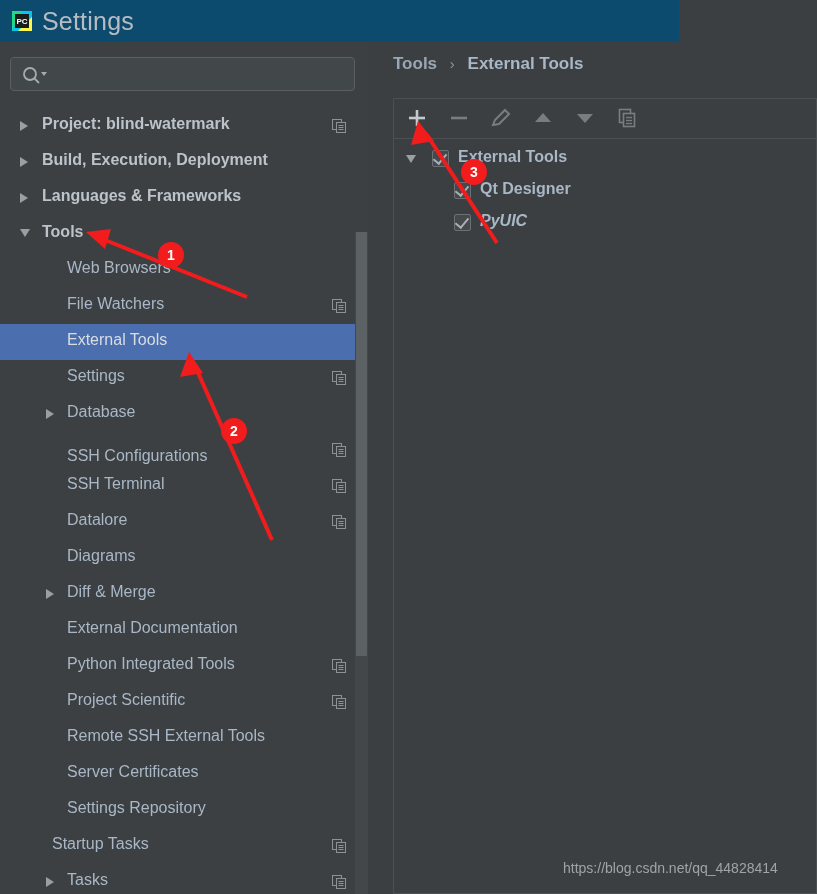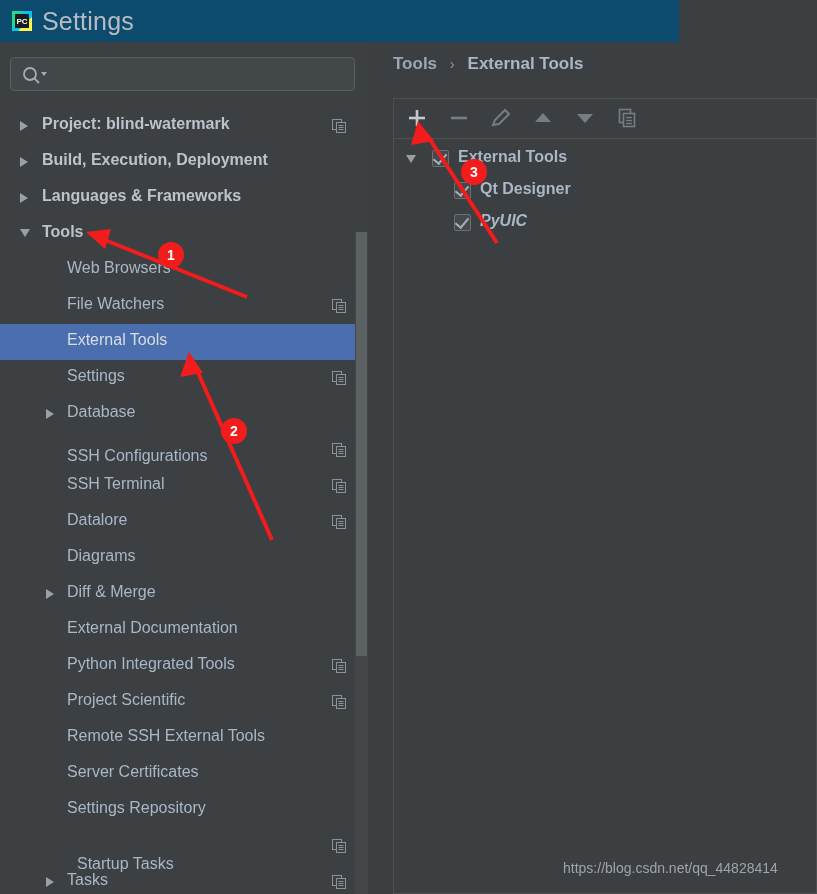--- a/index.html
+++ b/index.html
@@ -332,21 +332,21 @@
       <div class="node" style="top: 612px;">
         <span class="label" style="left: 67px;">Remote SSH External Tools</span>
       </div>
       <div class="node" style="top: 648px;">
         <span class="label" style="left: 67px;">Server Certificates</span>
       </div>
       <div class="node" style="top: 684px;">
         <span class="label" style="left: 67px;">Settings Repository</span>
       </div>
       <div class="node" style="top: 720px;">
-        <span class="label" style="left: 77px; margin-top: 20px;">Startup Tasks</span>
+        <span class="label" style="left: 52px;">Startup Tasks</span>
         <span class="copyicon"><svg width="14" height="14" viewBox="0 0 14 14">
             <rect x="0.5" y="0.5" width="9" height="10" fill="none" stroke="#8d9297"></rect>
             <rect x="4.5" y="3.5" width="9" height="10" fill="#3c4043" stroke="#8d9297"></rect>
             <line x1="6.5" y1="6.5" x2="11.5" y2="6.5" stroke="#8d9297"></line>
             <line x1="6.5" y1="8.5" x2="11.5" y2="8.5" stroke="#8d9297"></line>
             <line x1="6.5" y1="10.5" x2="11.5" y2="10.5" stroke="#8d9297"></line>
           </svg></span>
       </div>
       <div class="node" style="top: 756px;">
         <span class="arrow collapsed" style="left: 46px;"></span>

